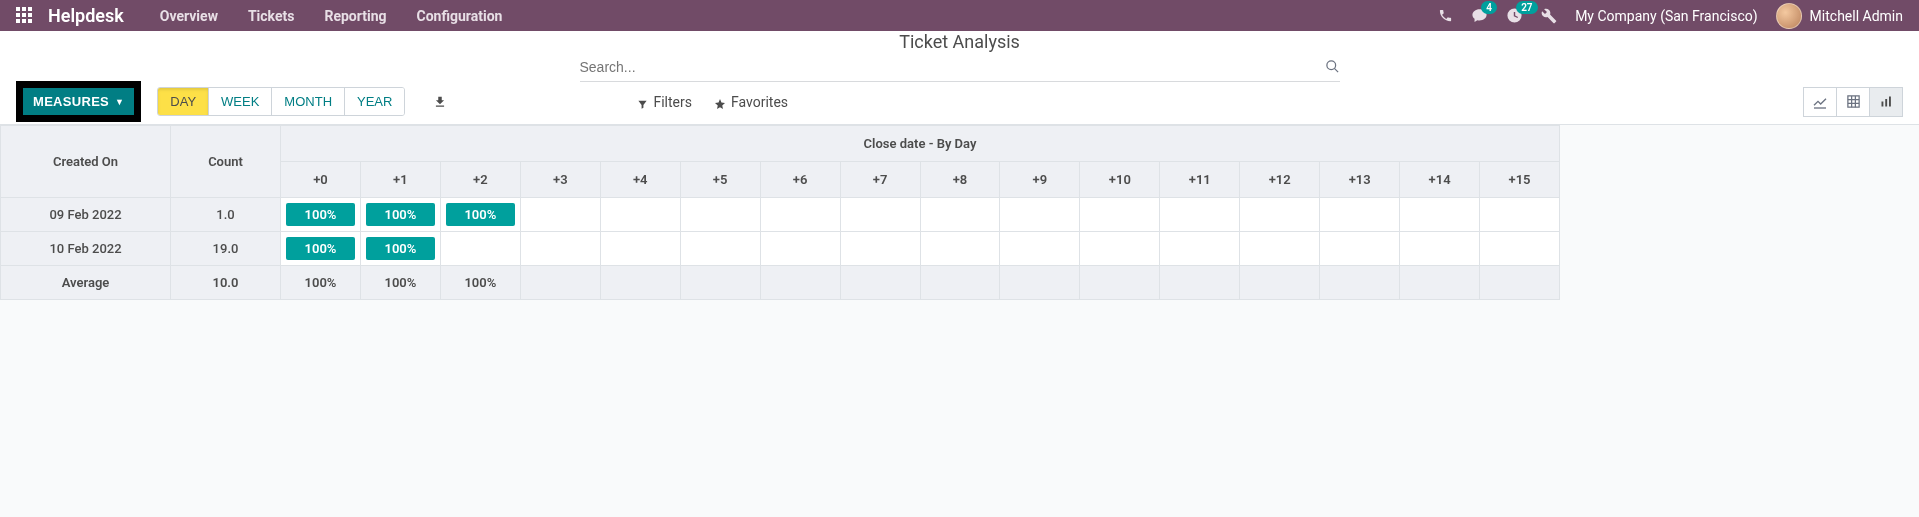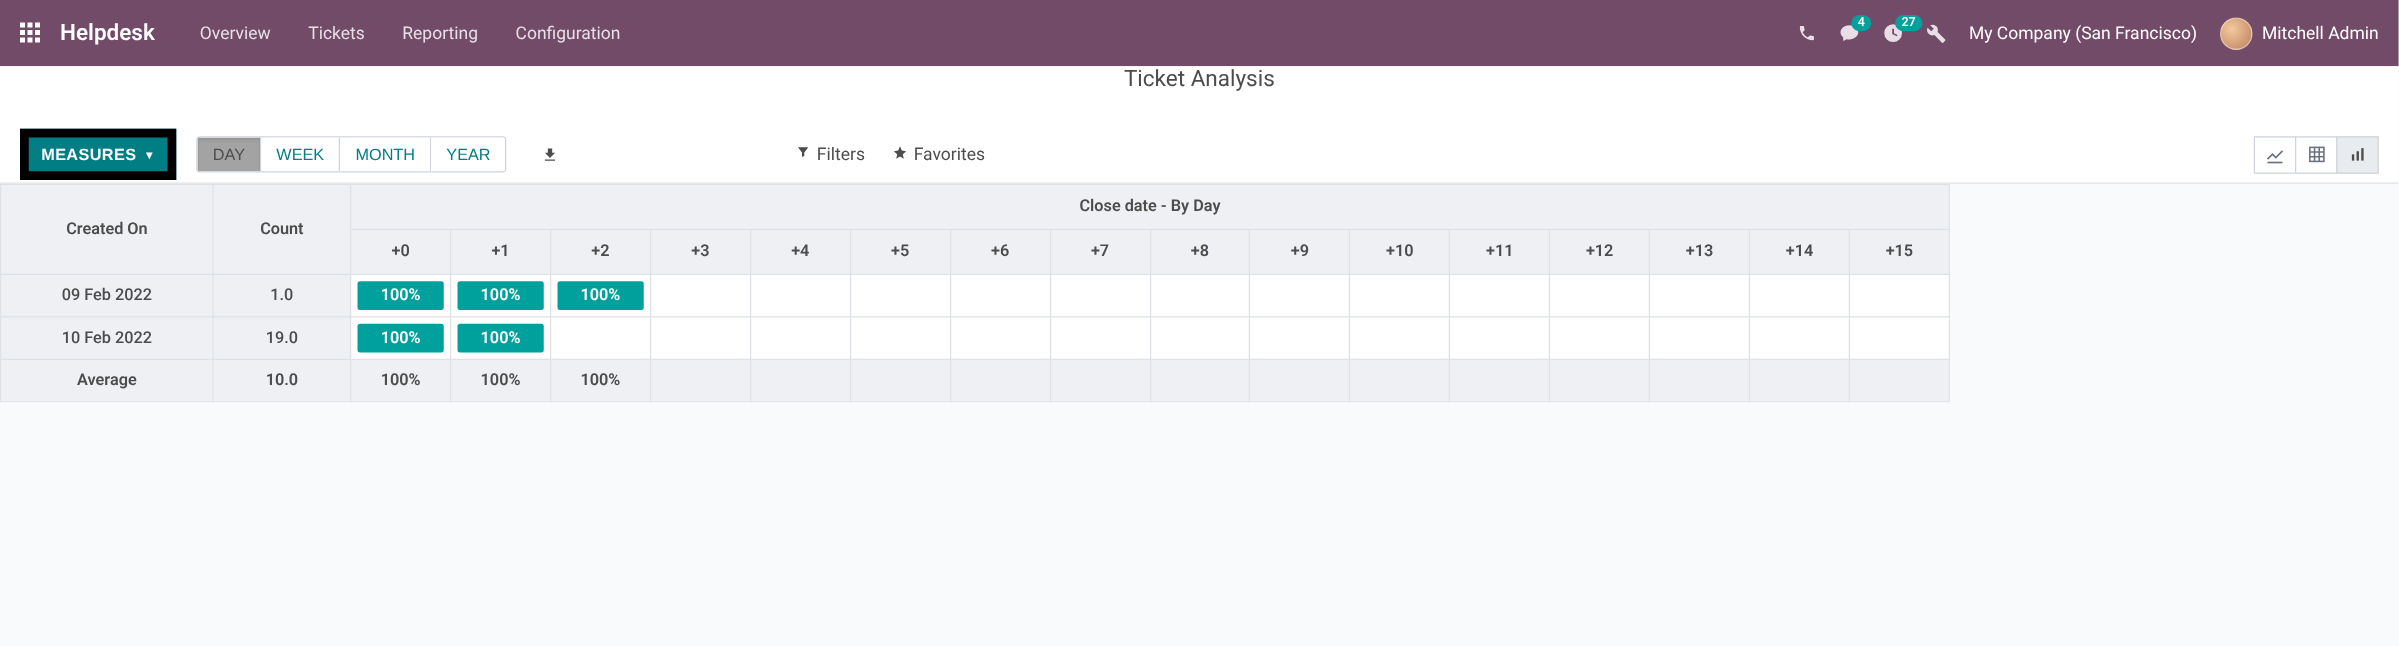--- a/index.html
+++ b/index.html
@@ -9,33 +9,33 @@
     color: #374151;
     background: #f9fafb;
     width: 1919px;
   }
 
   
   .topnav {
     display: flex;
     align-items: center;
     background: #714B67;
-    height: 53px;
+    height: 31px;
     color: #fff;
     padding: 0 16px;
   }
   .topnav .apps-icon {
     width: 18px; height: 18px;
     display: grid; grid-template-columns: repeat(3,4px); grid-template-rows: repeat(3,4px);
     gap: 2px;
     margin-right: 14px;
   }
   .topnav .apps-icon span { background: #fff; width: 4px; height: 4px; }
   .topnav .brand { font-size: 18px; font-weight: 600; margin-right: 36px; }
-  .topnav .menu { display: flex; gap: 30px; }
+  .topnav .menu { display: flex; gap: 30px; font-weight: bold; }
   .topnav .menu a { color: #e8dfe6; cursor: pointer; font-size: 14px; }
   .topnav .spacer { flex: 1; }
   .topnav .right { display: flex; align-items: center; gap: 18px; }
   .topnav .icon-btn { color: #e8dfe6; cursor: pointer; position: relative; display: flex; align-items: center; }
   .badge {
     background: #00A09D; color: #fff; font-size: 10px; font-weight: 600;
     border-radius: 8px; padding: 1px 5px; position: absolute; top: -6px; left: 10px;
   }
   .topnav .company, .topnav .user { color: #fff; font-size: 14px; cursor: pointer; display:flex; align-items:center; gap:8px;}
   .avatar { width: 26px; height: 26px; border-radius: 50%; background: radial-gradient(circle at 35% 35%, #f4c9a0, #b9805a); border:1px solid rgba(255,255,255,0.4);}
@@ -65,25 +65,25 @@
     padding: 6px 10px; font-size: 13px; font-weight: 600; cursor: pointer; border-radius: 0;
     display: flex; align-items: center; gap: 6px; letter-spacing: 0.3px;
   }
   .btn-measures .caret { font-size: 9px; }
   .scale-btns { display: flex; border: 1px solid #ced4da; border-radius: 3px; overflow: hidden; margin-left: 6px;}
   .scale-btns button {
     background: #fff; border: none; border-right: 1px solid #ced4da;
     padding: 6px 12px; font-size: 13px; color: #017e84; cursor: pointer; font-weight: 500;
   }
   .scale-btns button:last-child { border-right: none; }
-  .scale-btns button.active { color: #4c4c4c; background:#a3a3a3; box-shadow: inset 0 2px 3px rgba(0,0,0,0.1);}
+  .scale-btns button.active { color: #4c4c4c; background:#fde047; box-shadow: inset 0 2px 3px rgba(0,0,0,0.1);}
   .dl-btn { color: #4c4c4c; cursor: pointer; margin-left: 18px; font-size:14px;}
   .cp-spacer { flex: 1; }
   .filter-zone { display: flex; gap: 22px; color: #4c4c4c; font-size: 14px; margin-right: auto; margin-left: 180px;}
-  .filter-zone .item { cursor: pointer; display:flex; align-items:flex-start; gap:5px;}
+  .filter-zone .item { cursor: pointer; display:flex; align-items:flex-end; gap:5px;}
   .view-switcher { display: flex; gap: 0; }
   .view-switcher .vbtn {
     width: 34px; height: 30px; border: 1px solid #ced4da; margin-left: -1px;
     display: flex; align-items: center; justify-content: center; cursor: pointer; background: #fff;
     color: #6b7280;
   }
   .view-switcher .vbtn.active { background: #e9ecef; color:#4c4c4c; }
 
   
   .table-wrap { overflow-x: auto; }
@@ -156,20 +156,31 @@
     </div>
     <div class="user">
       <div class="avatar"></div>
       <span>Mitchell Admin</span>
     </div>
   </div>
 </div>
 
 <div class="control-row1">
   <div class="page-title">Ticket Analysis</div>
+  <div class="search-wrap">
+    <div class="search-box">
+      <input type="text" placeholder="Search..." style="">
+      <span class="mag">
+        <svg width="15" height="15" viewBox="0 0 24 24" fill="none" stroke="currentColor" stroke-width="2">
+            <circle cx="10" cy="10" r="7"></circle>
+            <line x1="21" y1="21" x2="15" y2="15"></line>
+          </svg>
+      </span>
+    </div>
+  </div>
 </div>
 
 <div class="control-row2">
   <button class="btn-measures">
     <span>MEASURES</span>
     <span class="caret">▼</span>
   </button>
   <div class="scale-btns">
     <button class="active">DAY</button>
     <button>WEEK</button>

